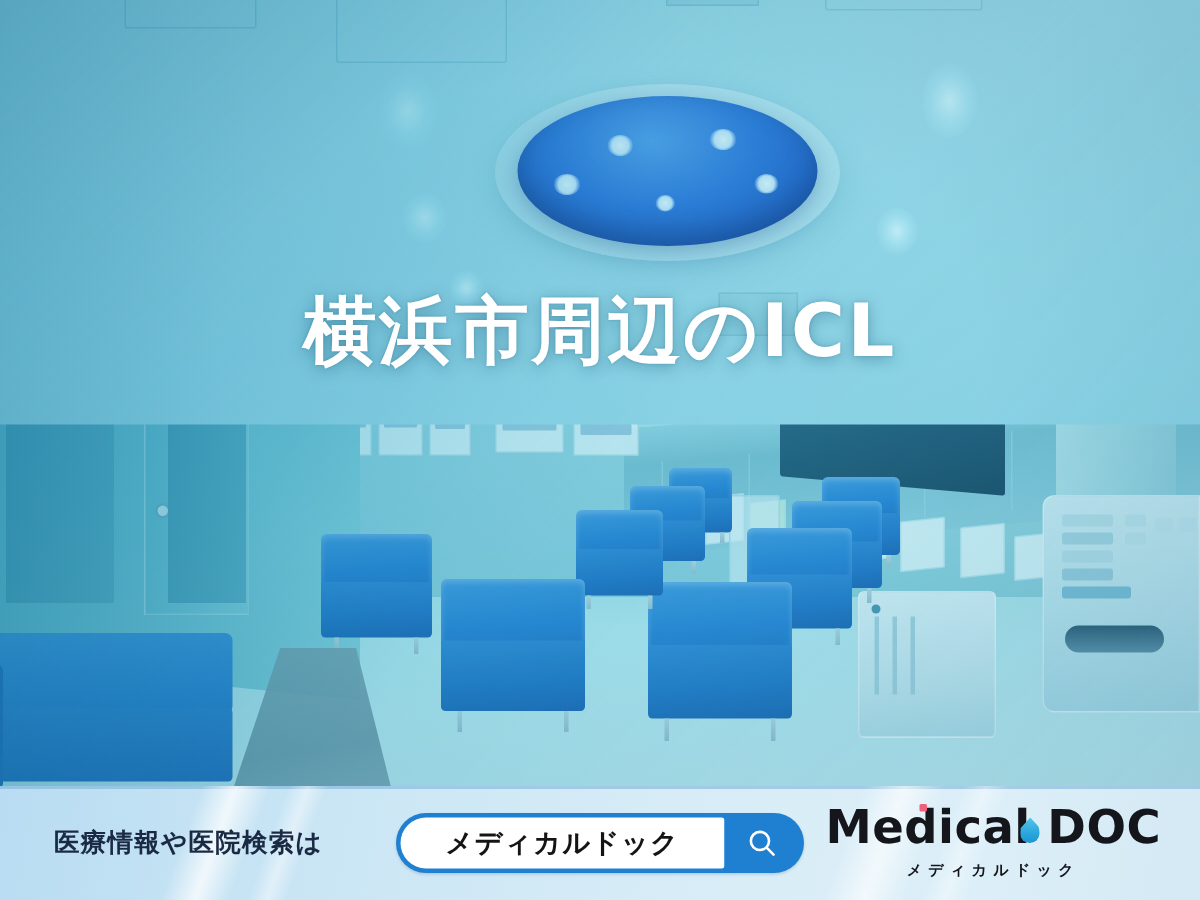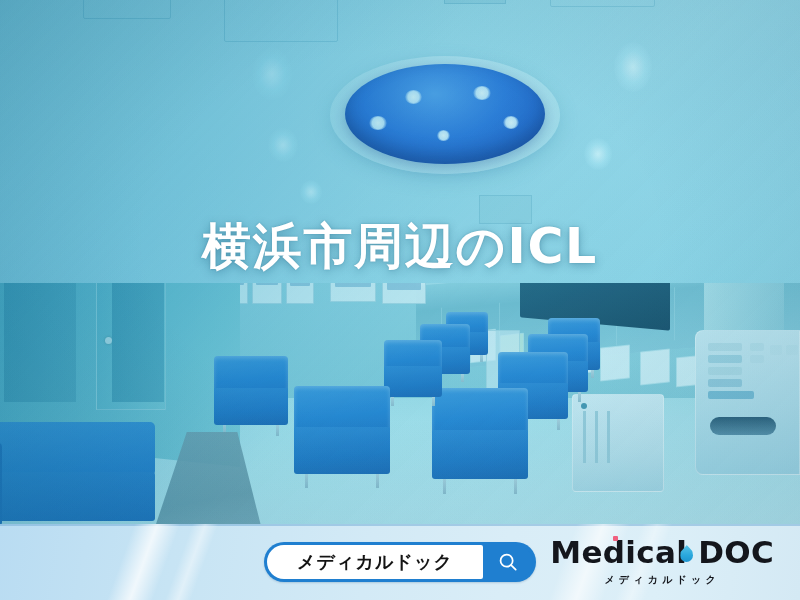--- a/index.html
+++ b/index.html
@@ -168,21 +168,21 @@
   
   #title{
     position:absolute; left:0; right:0; top:186px;
     text-align:center; color:#ffffff;
     font-family:"DejaVu Sans","Liberation Sans",sans-serif;
     font-weight:700; font-size:49px; line-height:1.42;
     letter-spacing:.035em;
     text-shadow:0 2px 10px rgba(10,70,100,.35), 0 0 2px rgba(10,70,100,.25);
     white-space:nowrap;
   }
-  #title .ln{ display:block;margin-top:26px; }
+  #title .ln{ display:block; }
   #title .ln2{ letter-spacing:.06em; }
 
   
   #footer{
     position:absolute; left:0; bottom:0; width:800px; height:76px;
     background:linear-gradient(100deg,#b9dcf2 0%,#c7e4f4 22%,#d3eaf6 46%,#d9edf7 63%,#dceff8 82%,#d4e9f4 100%);
     overflow:hidden;
   }
   #footer .stripe{
     position:absolute; top:-30%; height:180%;
@@ -413,20 +413,21 @@
   </div>
 
   <div id="footer">
     <div class="topline"></div>
     <div class="stripe" style="left:118px;width:46px"></div>
     <div class="stripe" style="left:176px;width:26px;opacity:.6"></div>
     <div class="stripe" style="left:560px;width:54px;opacity:.85"></div>
     <div class="stripe" style="left:626px;width:30px;opacity:.5"></div>
 
     <div class="f-inner">
+      <div id="footer-text">医療情報や医院検索は</div>
 
       <div id="searchbox">
         <div id="search-input-area">
           <span id="search-value" title="メディカルドック">メディカルドック</span>
         </div>
         <div id="search-button">
           <svg width="22" height="22" viewBox="0 0 24 24">
             <circle cx="10.5" cy="10.5" r="6.6" fill="none" stroke="#ffffff" stroke-width="1.9"></circle>
             <line x1="15.4" y1="15.4" x2="20.4" y2="20.4" stroke="#ffffff" stroke-width="1.9" stroke-linecap="round"></line>
           </svg>

